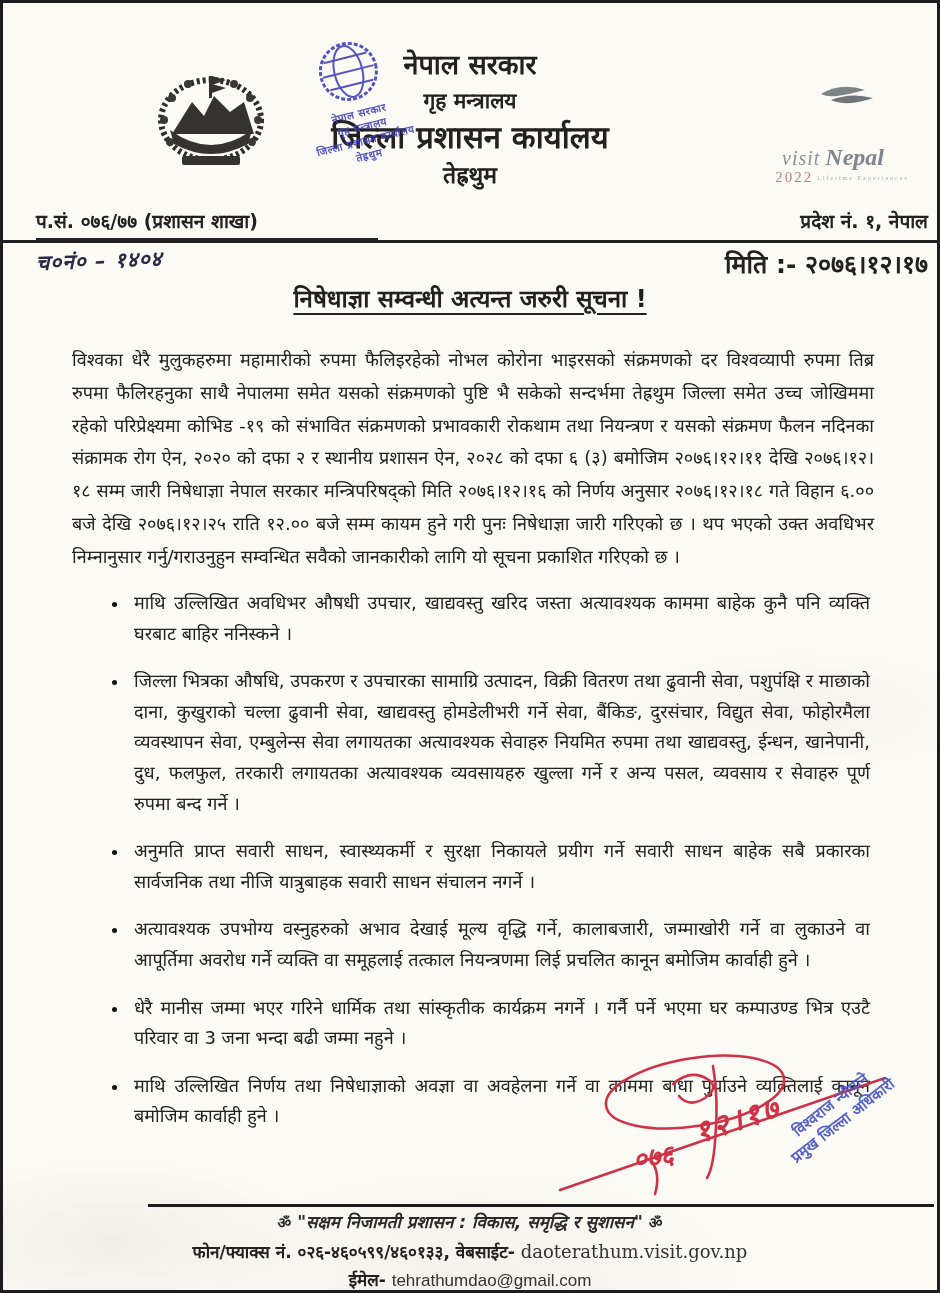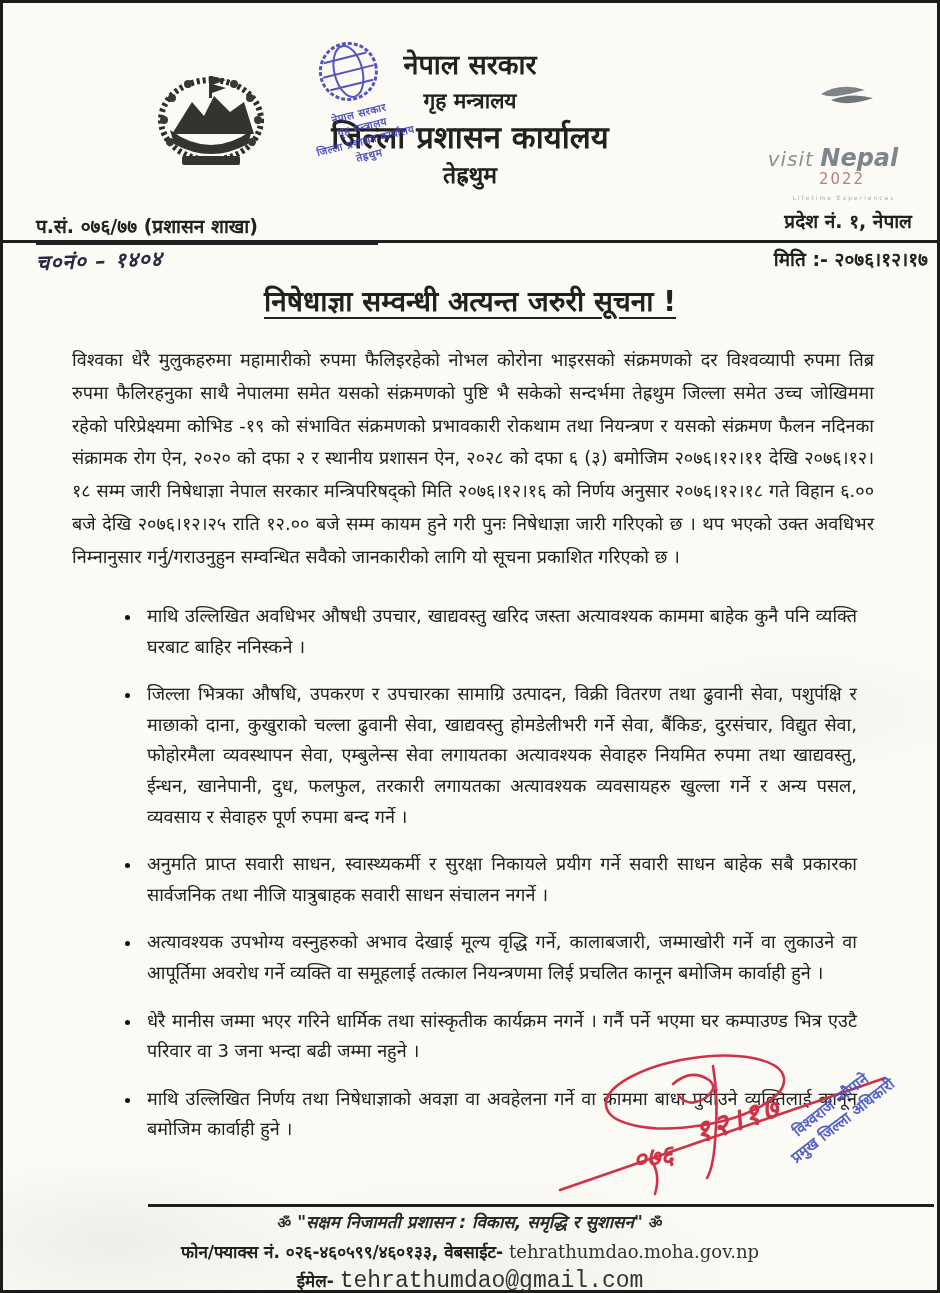--- a/index.html
+++ b/index.html
@@ -20,60 +20,60 @@
   .hdr-ministry{font-size:21px; font-weight:bold; margin-top:6px;}
   .hdr-office{font-size:31px; font-weight:bold; margin-top:4px;}
   .hdr-district{font-size:23px; font-weight:bold; margin-top:4px;}
   .emblem{position:absolute; left:152px; top:68px; width:118px; height:104px;}
   .round-stamp{
     position:absolute; left:290px; top:38px; width:140px; height:160px;
     transform:rotate(-14deg); color:#4343bd; text-align:center; opacity:.9; z-index:2;
   }
   .round-stamp .stamp-globe{margin:0 auto; width:64px; height:64px;}
   .round-stamp .st-line{font-size:10.5px; font-weight:bold; line-height:1.35; letter-spacing:.5px;}
-  .visit-nepal{position:absolute; left:748px; top:80px; width:170px; height:110px; color:#8b9095; text-align:center;}
+  .visit-nepal{position:absolute; left:748px; top:80px; width:170px; height:110px; color:#8b9095; text-align:center;font-family:Liberation Serif, serif;}
   .vn-bird{width:70px; height:34px; margin-left:30px;}
   .vn-row{font-size:20px; margin-top:26px; white-space:nowrap;}
   .vn-visit{font-style:italic; letter-spacing:1px;}
   .vn-nepal{font-style:italic; font-size:24px; font-weight:bold; color:#7e858b;}
   .vn-year{display:block; font-size:15px; color:#b87f7f; letter-spacing:2px; margin-top:-2px; margin-left:18px;}
   .vn-tag{display:inline-block; font-size:6px; color:#a9adb0; margin-left:4px; text-align:left; line-height:1.2; vertical-align:middle;}
   
-  .ref-row1{position:absolute; top:208px; left:36px; right:28px; display:flex; justify-content:space-between; align-items:center;}
+  .ref-row1{position:absolute; top:208px; left:36px; right:12px; display:flex; justify-content:space-between; align-items:flex-start;}
   .ref-left{font-size:19px; font-weight:bold; border-bottom:2px solid #242424; padding:0 120px 4px 0;}
   .ref-right{font-size:19px; font-weight:bold; padding-bottom:16px;}
   .ref-rule{position:absolute; top:240px; left:0px; right:0px; border-top:3px solid #1f1f1f;}
   .ref-row2{position:absolute; top:246px; left:36px; right:12px; display:flex; justify-content:space-between;}
   .chn{font-size:21px; color:#2a2a45; font-style:italic; transform:rotate(-2deg); font-weight:bold; letter-spacing:1px;}
-  .miti{font-size:19px; font-weight:bold;}
+  .miti{font-size:25px; font-weight:bold;}
   
-  .notice-title{position:absolute; top:281px; left:0; right:0; text-align:center; font-size:28px; font-weight:bold;
+  .notice-title{position:absolute; top:281px; left:0; right:0; text-align:center; font-size:24px; font-weight:bold;
     text-decoration:underline; text-underline-offset:6px; text-decoration-thickness:2px;}
   .body-par{position:absolute; top:326px; left:72px; right:66px; font-size:18px; line-height:1.82; text-align:justify;}
-  .bullets{position:absolute; top:588px; left:128px; right:70px; margin:13px; padding:0;}
+  .bullets{position:absolute; top:588px; left:128px; right:70px; margin:0; padding:0;}
   .bullets li{font-size:18px; line-height:1.7; text-align:justify; margin-bottom:17px; padding-left:6px;}
   .bullets li::marker{color:#111; font-size:15px;}
   
   .sig-block{position:absolute; left:555px; top:1040px; width:380px; height:200px;}
   .sig-svg{position:absolute; left:0; top:0; width:380px; height:200px;}
   .red-hand{position:absolute; color:#cf3246; font-style:italic; font-weight:bold;}
   .red-left{left:78px; top:98px; font-size:26px; transform:rotate(-8deg);}
   .red-right{left:138px; top:58px; font-size:30px; transform:rotate(-18deg); letter-spacing:3px;}
   .cdo-stamp{position:absolute; left:218px; top:52px; transform:rotate(-38deg); color:#4656c6; text-align:center; opacity:.92;}
   .cdo-name{font-size:15px; font-weight:bold; white-space:nowrap;}
   .cdo-title{font-size:15px; font-weight:bold; white-space:nowrap;}
   
   .footer-rule{position:absolute; top:1204px; left:148px; right:6px; border-top:3px solid #1d1d1d;}
   .footer{position:absolute; top:1210px; left:0; right:0; text-align:center;}
   .slogan{font-size:17px; font-weight:bold; font-style:italic; color:#2b2a28;}
   .slogan .orn{font-size:15px; font-style:normal;}
   .contact{font-size:17px; font-weight:bold; margin-top:7px;}
   .contact .latin{font-weight:normal; font-family:"DejaVu Serif", serif; font-size:18px; color:#33322f;}
   .email-line{font-size:17px; font-weight:bold; margin-top:5px;}
-  .email-line .latin{font-weight:normal; font-family:Liberation Mono, monospace; font-size:23px; color:#33322f;}
+  .email-line .latin{font-weight:normal; font-family:Liberation Sans, sans-serif; font-size:17px; color:#33322f;}
 </style>
 </head>
 <body>
 
 <div class="page">
 
   <svg class="emblem" viewBox="0 0 118 104">
     <g fill="none" stroke="#2e2d2b" stroke-width="6" stroke-dasharray="3 3">
       <ellipse cx="59" cy="52" rx="50" ry="40"></ellipse>
     </g>
@@ -172,21 +172,21 @@
   <div class="footer-rule"></div>
   <div class="footer">
     <div class="slogan">
       <span class="orn">ॐ</span>
       <span>"सक्षम निजामती प्रशासन : विकास, समृद्धि र सुशासन"</span>
       <span class="orn">ॐ</span>
     </div>
     <div class="contact">
       <span>फोन/फ्याक्स नं. ०२६-४६०५९९/४६०१३३,</span>
       <span>वेबसाईट-</span>
-      <span class="latin">tehrathumdao.moha.gov.np</span>
+      <span class="latin">daoterathum.visit.gov.np</span>
     </div>
     <div class="email-line">
       <span>ईमेल-</span>
       <span class="latin">tehrathumdao@gmail.com</span>
     </div>
   </div>
 
 </div>
 
 </body></html>

